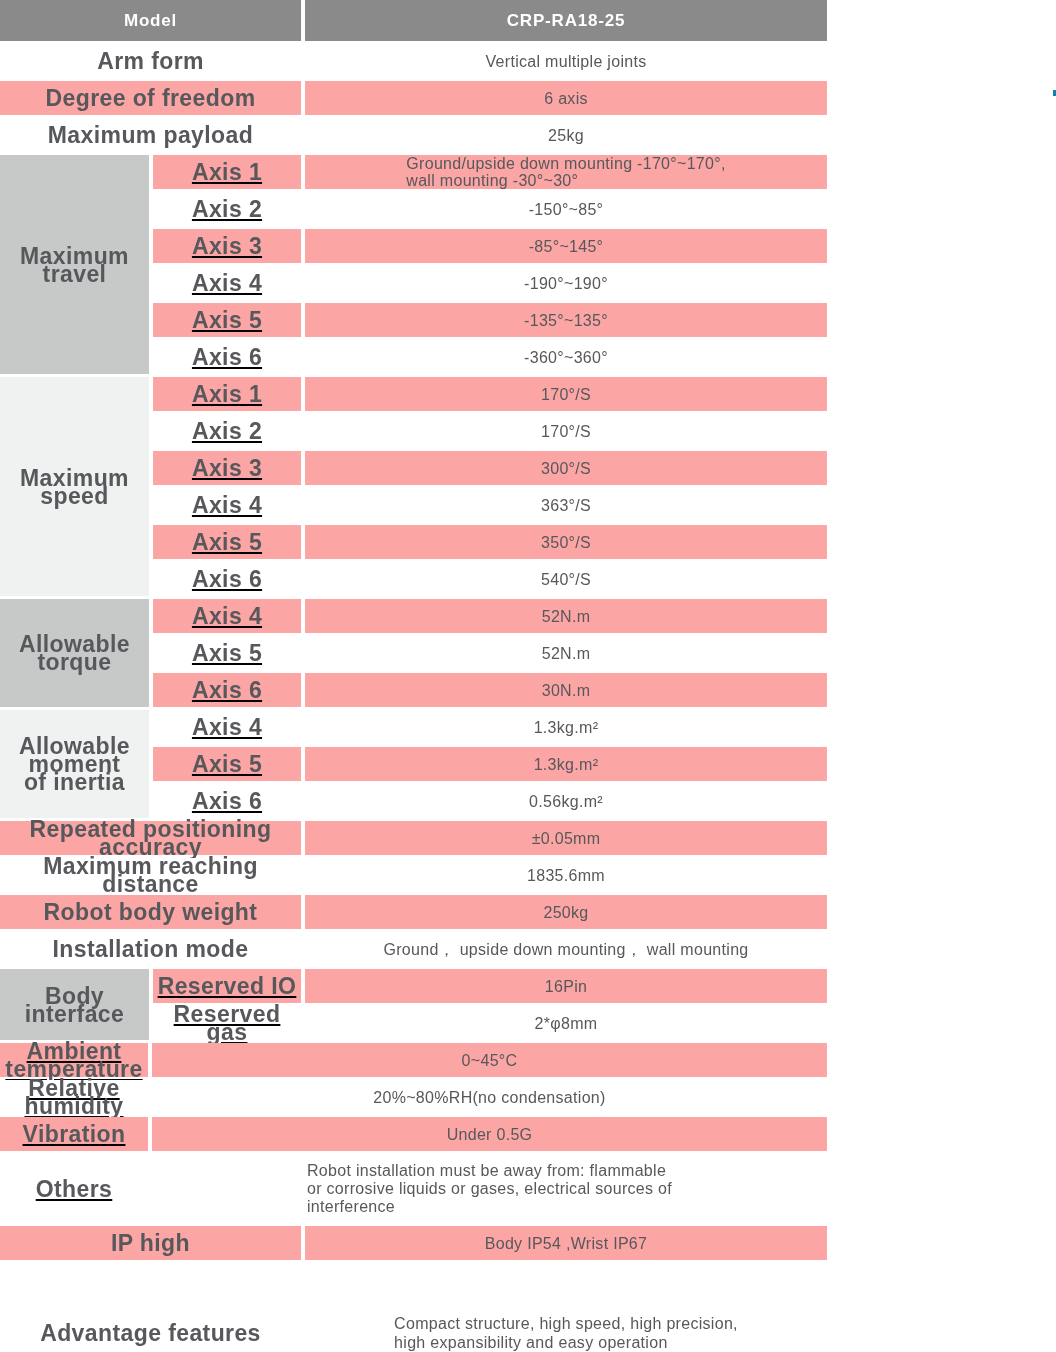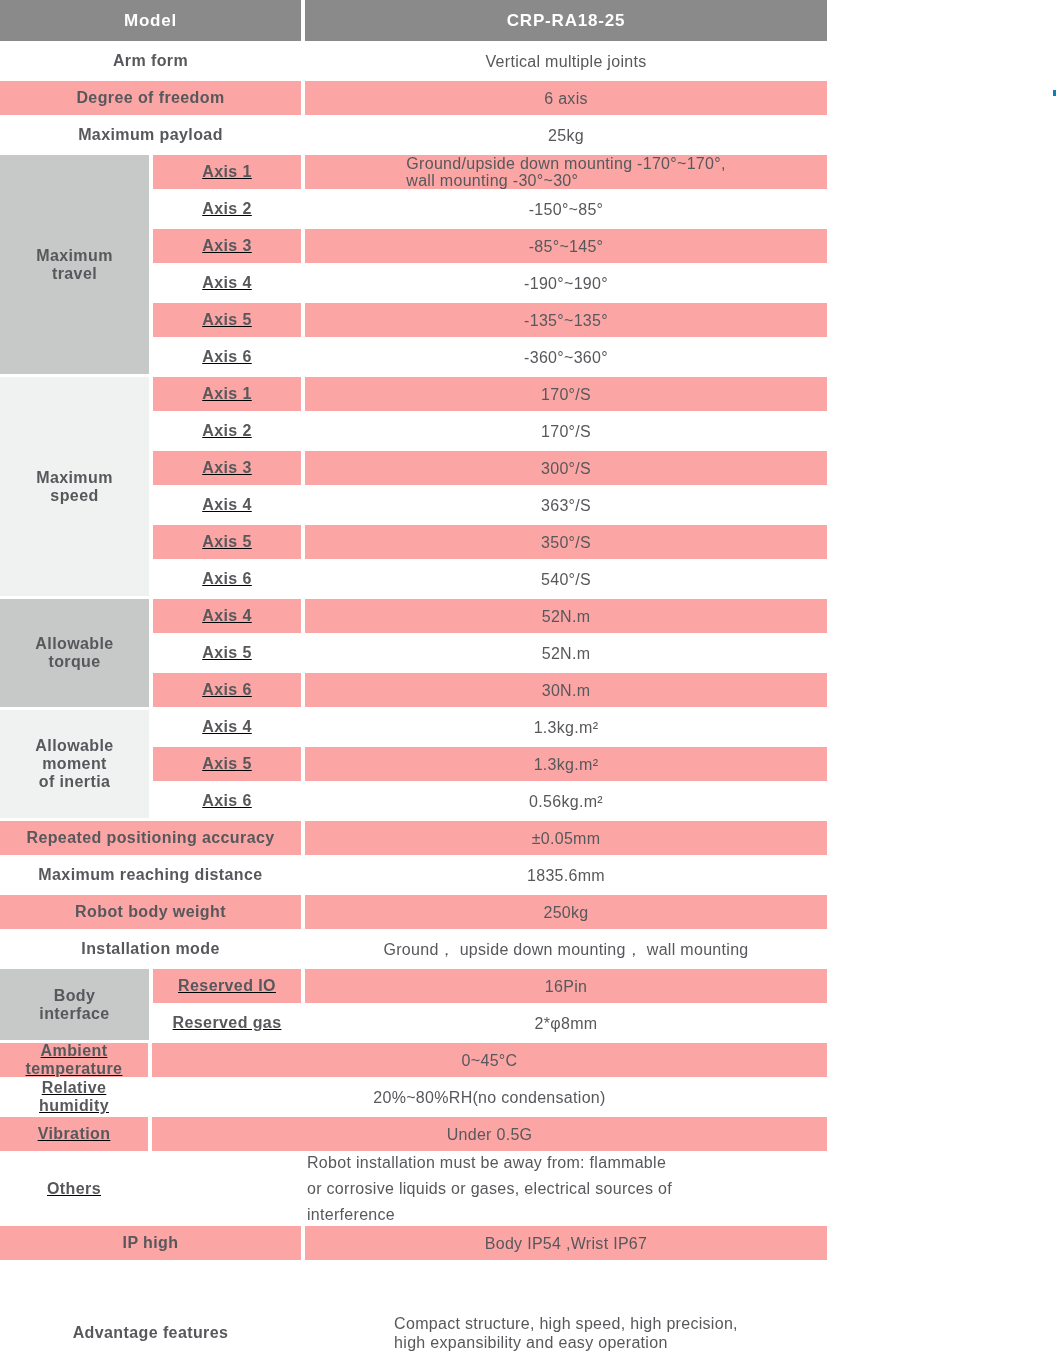--- a/index.html
+++ b/index.html
@@ -11,33 +11,33 @@
   .row{display:flex;gap:4px;height:34px;justify-content:space-between;}
   .section{display:flex;gap:4px;}
   .section-rows{flex:1;display:flex;flex-direction:column;gap:3px;}
   .subrow{display:flex;gap:4px;height:34px;flex:0 0 auto;}
   .cell{display:flex;align-items:center;justify-content:center;text-align:center;background:#ffffff;}
   .label-cell{flex:0 0 301px;}
   .value-cell{flex:1 1 auto;}
   .group-cell{flex:0 0 149px;}
   .sub-cell{flex:0 0 148px;text-decoration:underline;}
   .cell span{white-space:pre-line;color:#57585b;}
-  .label-cell span,.sub-cell span,.group-cell span{font-size:16px;font-weight:600;letter-spacing:0.4px;line-height:18px;}
+  .label-cell span,.sub-cell span,.group-cell span{font-size:23px;font-weight:600;letter-spacing:0.4px;line-height:18px;}
   .value-cell span{font-size:16px;font-weight:500;letter-spacing:0.3px;line-height:17px;}
   .shade .cell{background:#fca5a5;}
   .header-row{height:41px;}
   .header-row .cell{background:#8a8a8a;}
   .header-row .cell span{color:#ffffff;letter-spacing:0.8px;font-weight:600;font-size:17px;}
   .gdark{background:#c7c8c8;}
   .glight{background:#f0f1f1;}
   .ta-left{display:inline-block;text-align:left;}
   .h-others{height:69px;}
   .h-adv{height:46px;margin-top:47px;}
   .h-last{height:36px;}
-  .h-others .value-cell span{line-height:26px;}
+  .h-others .value-cell span{line-height:18px;}
   .h-adv .value-cell span{line-height:19px;}
   .accent{position:absolute;right:0;top:90px;width:3px;height:6px;background:#1080b4;}
 </style>
 </head>
 <body>
 
 <div class="table">
 
   <div class="row header-row">
     <div class="cell label-cell">

